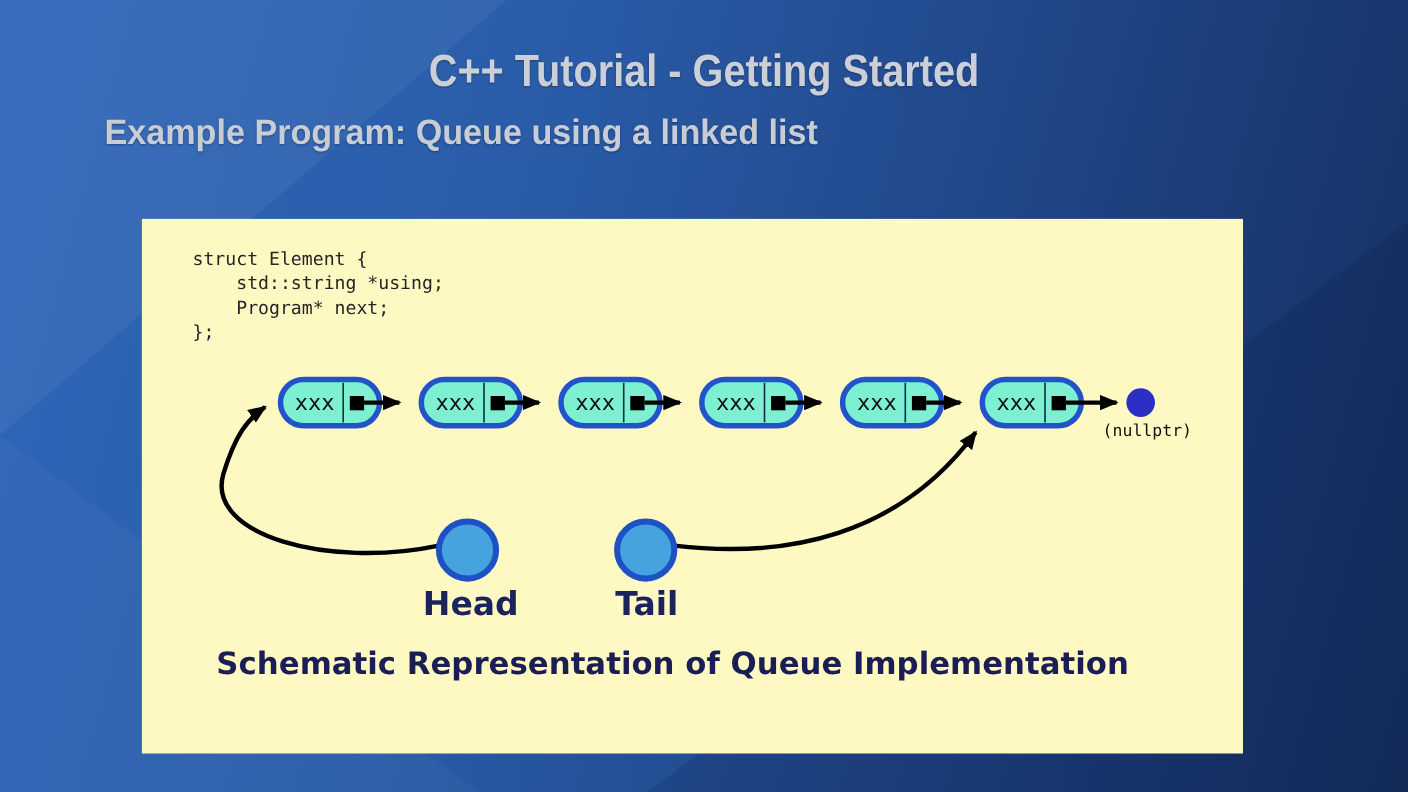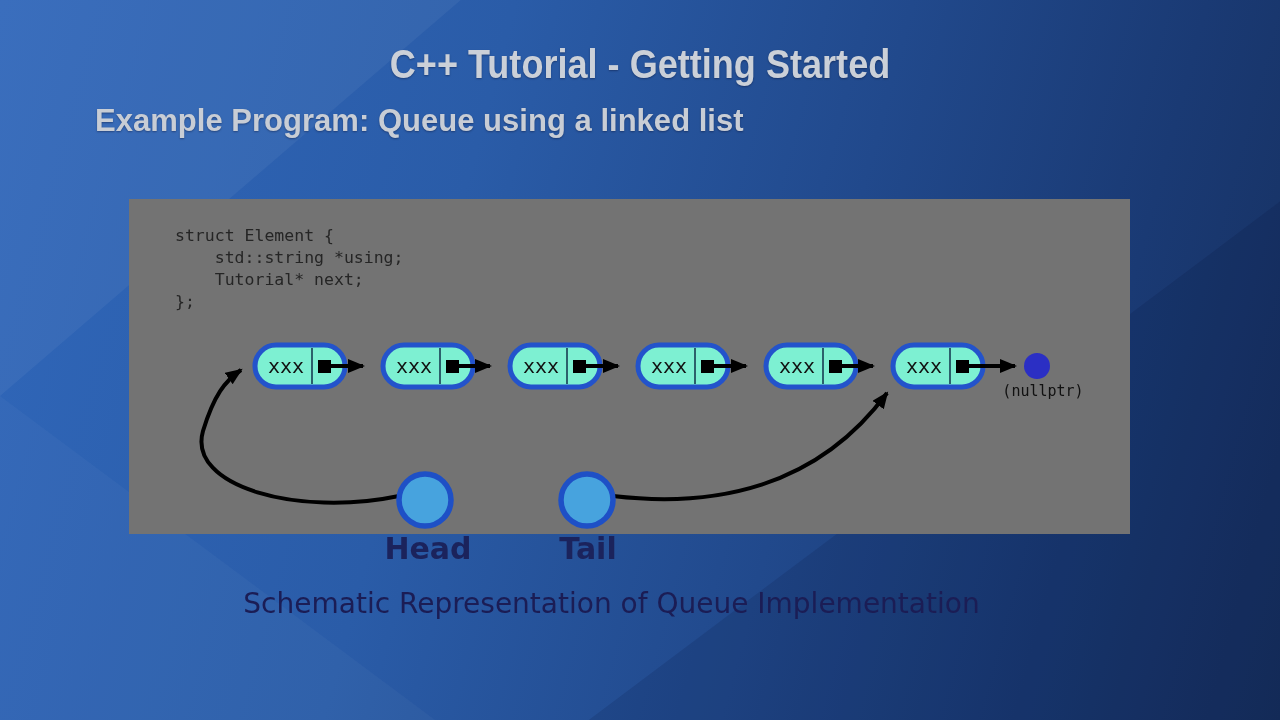--- a/index.html
+++ b/index.html
@@ -19,22 +19,22 @@
     color:#cbd0d8;transform:scaleX(0.88);letter-spacing:0px;
     text-shadow:0 1px 2px rgba(0,0,30,0.35);
   }
   .subtitle{
     position:absolute;top:103px;left:95px;margin:0;
     font-size:32px;font-weight:700;line-height:1.1;
     color:#c8cdd5;transform-origin:left center;transform:scaleX(0.97);
     text-shadow:0 1px 2px rgba(0,0,30,0.35);
   }
   .panel{
-    position:absolute;left:129px;top:199px;width:1001px;height:335px;
-    background:#737373;
+    position:absolute;left:129px;top:199px;width:1001px;height:486px;
+    background:#fef9c3;
   }
   .code{
     position:absolute;left:46px;top:26px;
     font-family:"DejaVu Sans Mono","Liberation Mono",monospace;
     font-size:16.5px;line-height:22px;color:#252525;
   }
   .code-line{white-space:pre;}
   .diagram{position:absolute;left:0;top:0;width:1001px;height:454px;}
   .node-label{
     font-family:"DejaVu Sans Mono","Liberation Mono",monospace;
@@ -44,39 +44,39 @@
     font-family:"DejaVu Sans Mono","Liberation Mono",monospace;
     font-size:15px;fill:#111111;
   }
   .ptr-label{
     font-family:"DejaVu Sans","Liberation Sans",sans-serif;
     font-size:30px;font-weight:600;
   }
   .caption{
     position:absolute;left:-18px;top:388px;width:100%;
     text-align:center;font-family:"DejaVu Sans","Liberation Sans",sans-serif;
-    font-size:28px;font-weight:400;color:#1b1d55;
+    font-size:28px;font-weight:700;color:#1b1d55;
   }
 </style>
 </head>
 <body>
 
 <div class="facet facet-1"></div>
 <div class="facet facet-2"></div>
 <div class="facet facet-3"></div>
 
 <h1 class="title">C++ Tutorial - Getting Started</h1>
 <h2 class="subtitle">Example Program: Queue using a linked list</h2>
 
 <div class="panel">
 
   <div class="code">
     <div class="code-line">struct Element {</div>
     <div class="code-line">    std::string *using;</div>
-    <div class="code-line">    Tutorial* next;</div>
+    <div class="code-line">    Program* next;</div>
     <div class="code-line">};</div>
   </div>
 
   <svg class="diagram" viewBox="0 0 1001 454">
     <defs>
       <marker id="ah" markerUnits="userSpaceOnUse" markerWidth="18" markerHeight="14" refX="15" refY="7" orient="auto">
         <path d="M0,0 L17,7 L0,14 Z" fill="#000000"></path>
       </marker>
     </defs>
 

